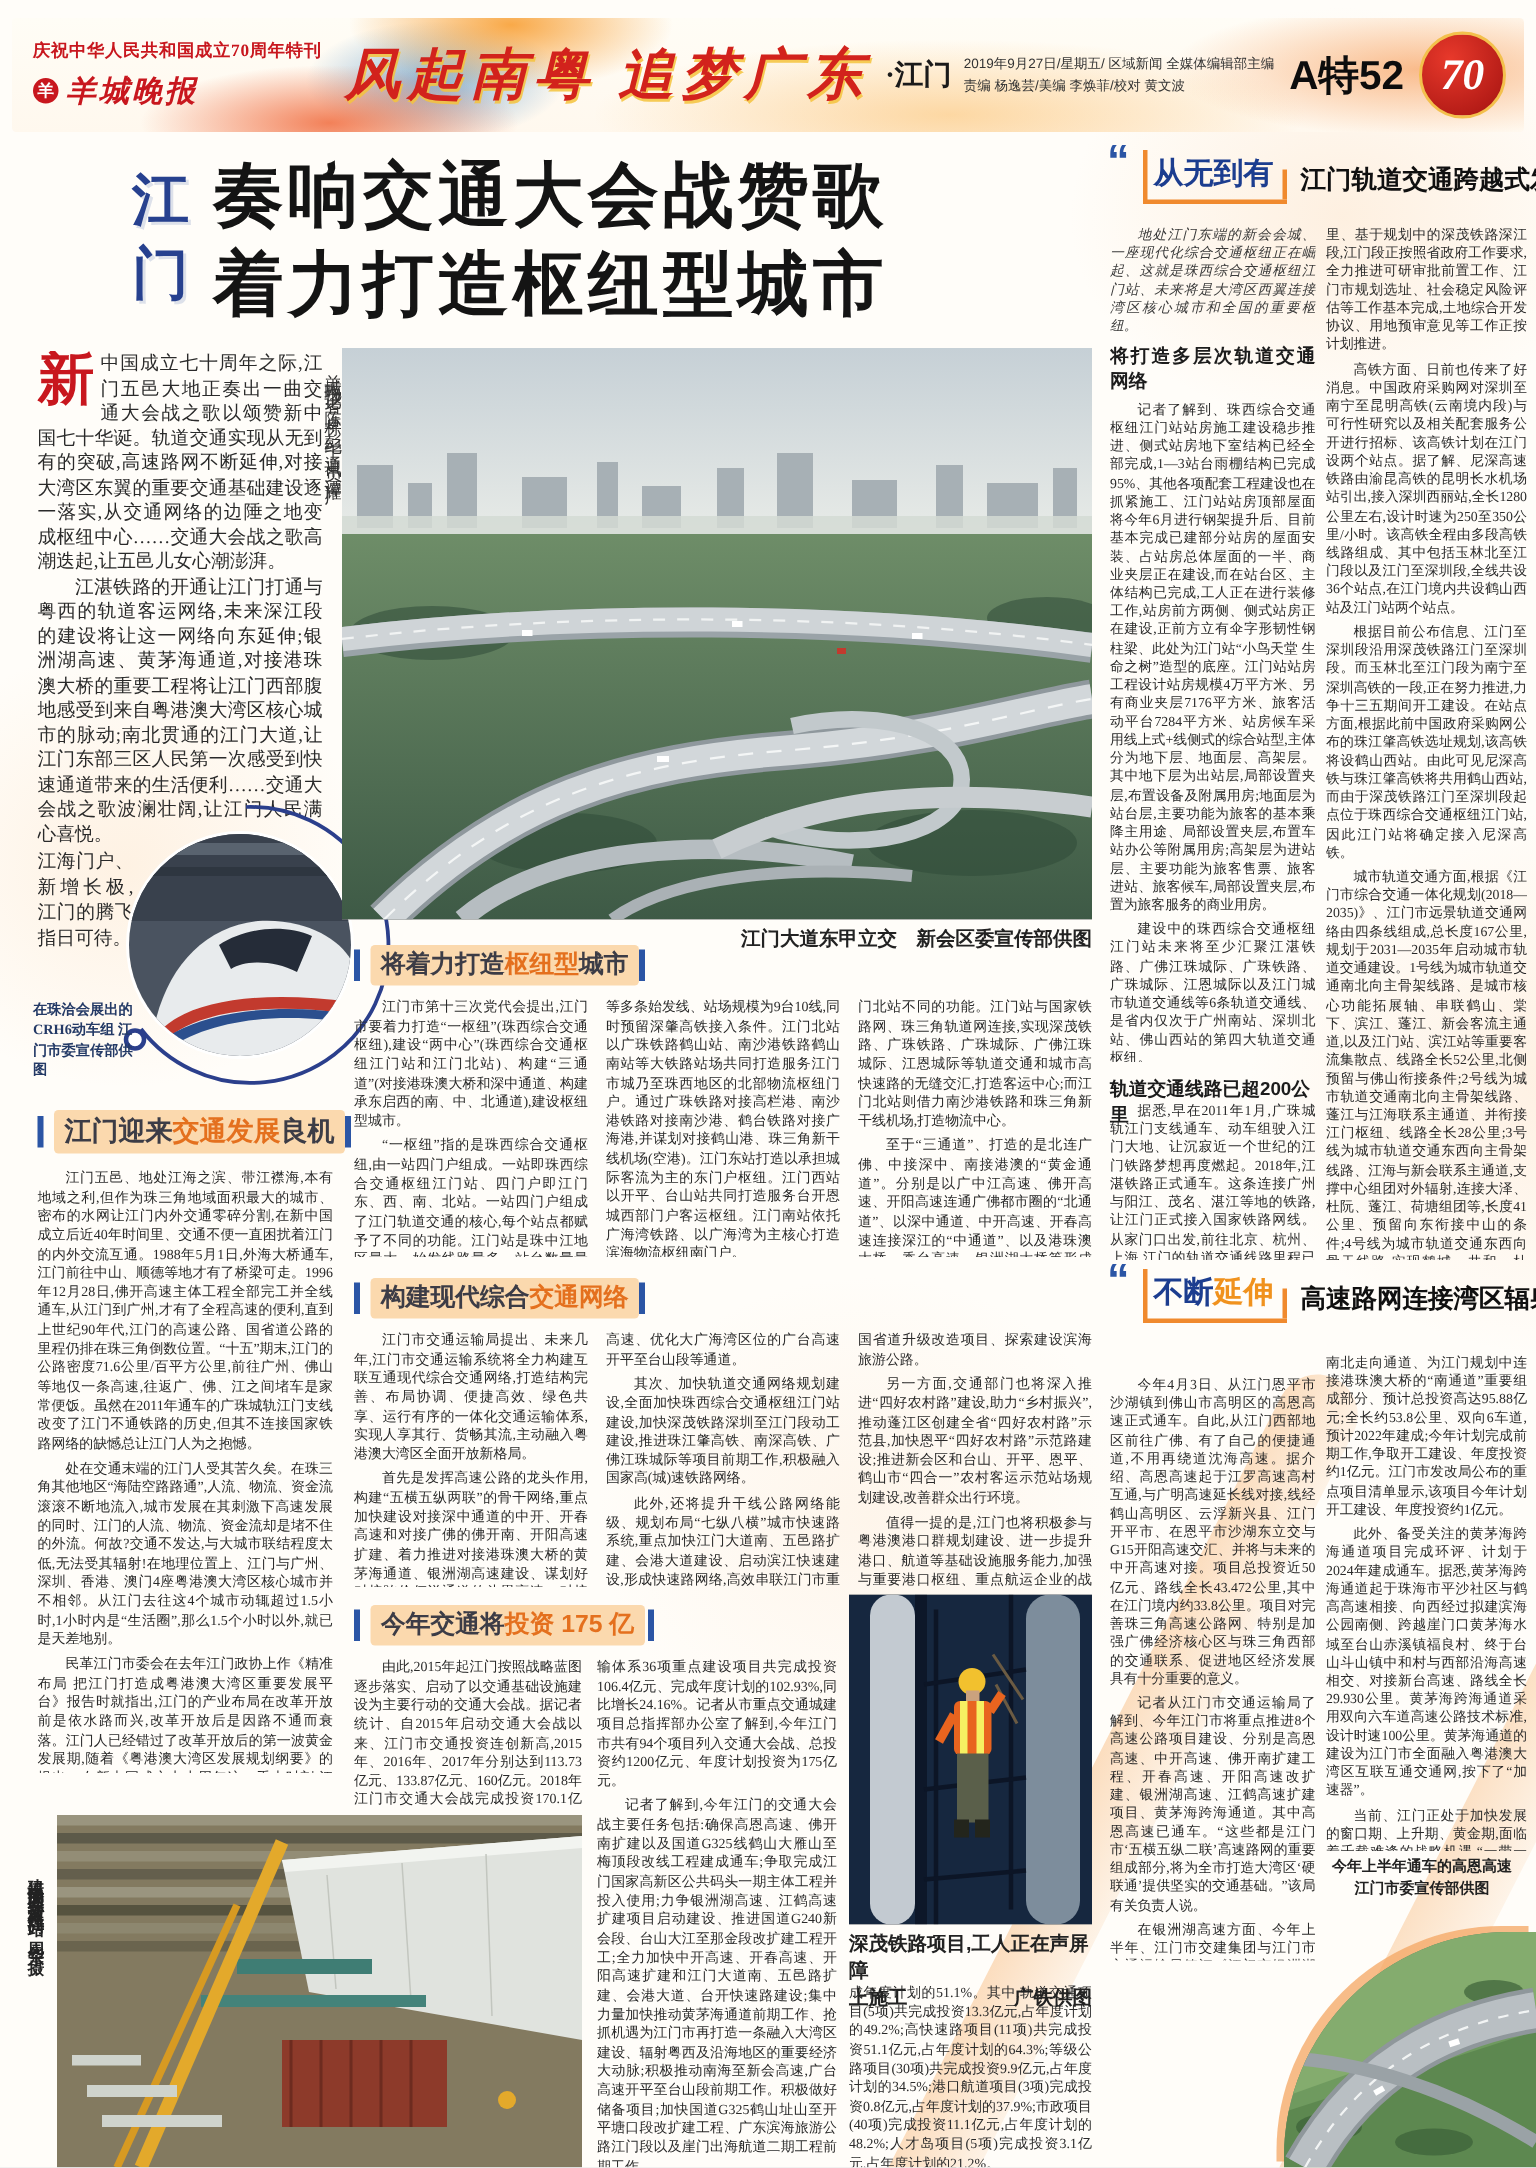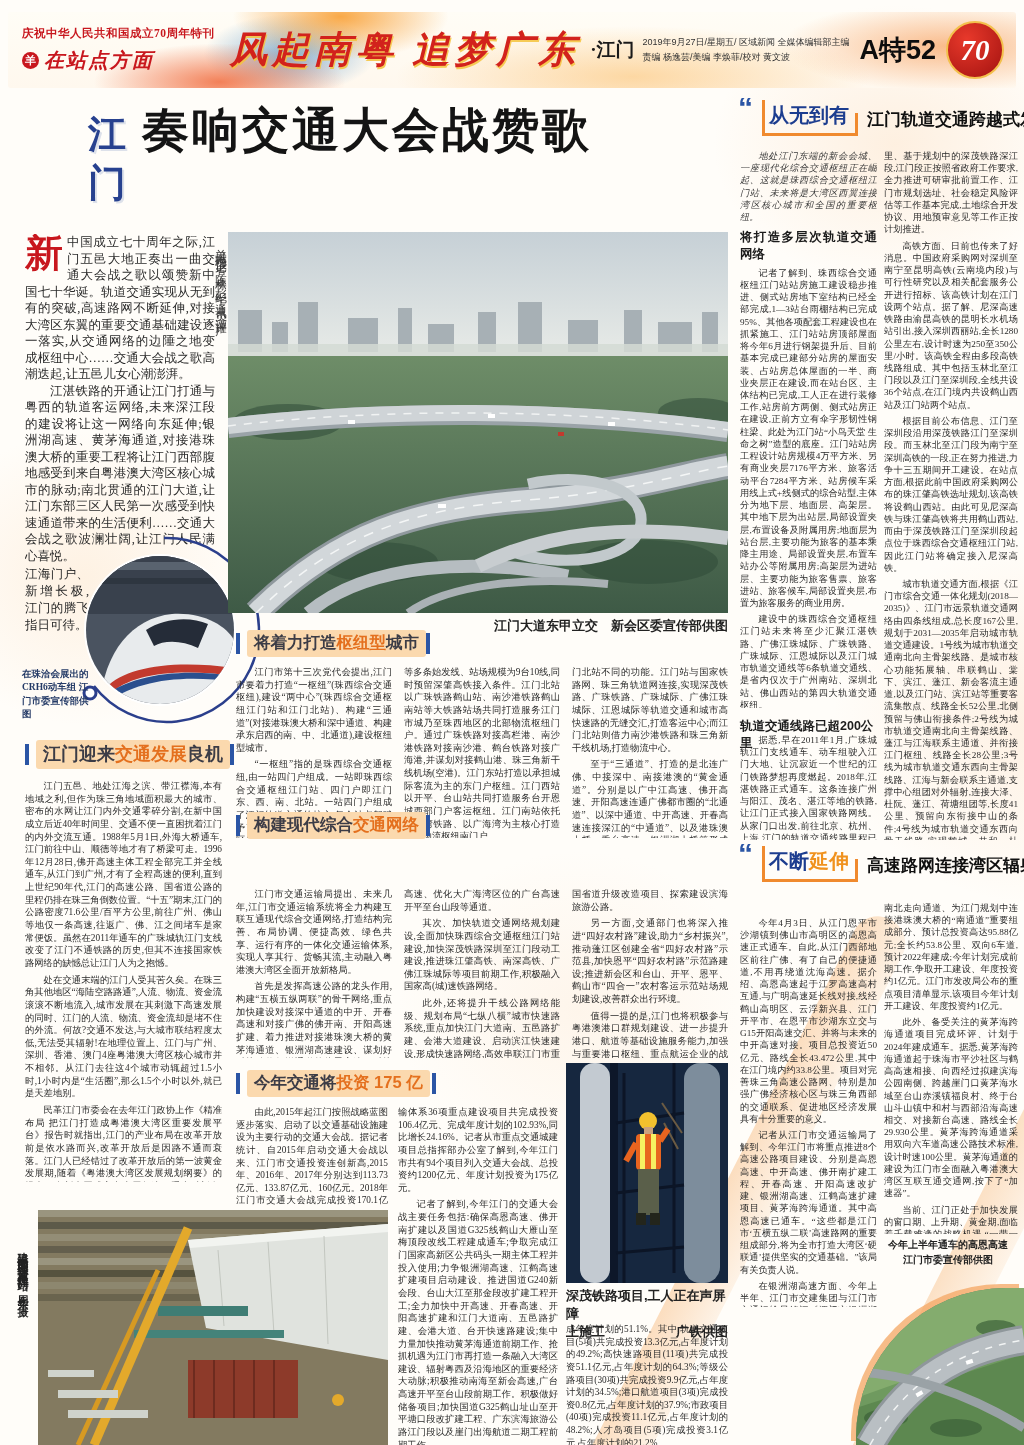--- a/index.html
+++ b/index.html
@@ -71,21 +71,21 @@
   .hwcap{left:872px;top:1238px;width:152px;text-align:center;font-size:10px;line-height:1.45;}
   
   .sech{display:flex;align-items:center;font-family:"Liberation Sans",sans-serif;font-weight:700;
     font-size:16.5px;color:#3c3c46;}
   .sech .bar{width:4px;height:21px;background:#2b55a5;margin-right:7px;flex:0 0 auto;}
   .sech .bar.end{margin-left:auto;margin-right:0;}
   .sech .hlbox{background:#fbd9ae;border-radius:3px;padding:2px 7px 3px;white-space:nowrap;}
   .sech .em{color:#e4701e;}
   .opph{left:25px;top:740px;width:198px;font-size:18px;}
   .hubh{left:236px;top:630px;width:186px;}
-  .neth{left:236px;top:812px;width:186px;}
+  .neth{left:236px;top:852px;width:186px;}
   .invh{left:236px;top:1070px;width:200px;}
   
   .body9{font-size:9.3px;line-height:1.36;overflow:hidden;}
   .oppt{left:25px;top:780px;width:197px;height:402px;}
   .cols3{left:236px;width:492px;display:flex;gap:12px;}
   .cols3 .c{width:156px;height:100%;overflow:hidden;}
   .hubc{top:666px;height:172px;}
   .netc{top:888px;height:170px;}
   .invc1{left:236px;top:1106px;width:152px;height:100px;}
   .invc2{left:398px;top:1106px;width:160px;height:339px;}
@@ -126,21 +126,21 @@
 <div class="page">
 
   <div class="ribbon r1 abs"></div>
   <div class="ribbon r2 abs"></div>
 
   <div class="banner abs">
     <div class="b-left">
       <div class="special">庆祝中华人民共和国成立70周年特刊</div>
       <div class="paper">
         <span class="emb">羊</span>
-        <span class="pname">在站点方面</span>
+        <span class="pname">羊城晚报</span>
       </div>
     </div>
     <div class="b-center">
       <span class="callig">风起南粤 追梦广东</span>
       <span class="region">·江门</span>
     </div>
     <div class="b-right">
       <div class="pub">
         <div>2019年9月27日/星期五/ 区域新闻 全媒体编辑部主编</div>
         <div>责编 杨逸芸/美编 李焕菲/校对 黄文波</div>
@@ -148,20 +148,21 @@
       <div class="pageno">A特52</div>
       <div class="logo70">70</div>
     </div>
   </div>
 
   <div class="kicker abs">
     <div>江</div>
     <div>门</div>
   </div>
   <div class="hl abs" style="top:99px;">奏响交通大会战赞歌</div>
+  <div class="hl abs" style="top:158px;">着力打造枢纽型城市</div>
 
   <div class="intro jt abs">
     <span class="dropcap">新</span><span>中国成立七十周年之际,江门五邑大地正奏出一曲交通大会战之歌以颂赞新中国七十华诞。轨道交通实现从无到有的突破,高速路网不断延伸,对接大湾区东翼的重要交通基础建设逐一落实,从交通网络的边陲之地变成枢纽中心……交通大会战之歌高潮迭起,让五邑儿女心潮澎湃。</span>
     <p>江湛铁路的开通让江门打通与粤西的轨道客运网络,未来深江段的建设将让这一网络向东延伸;银洲湖高速、黄茅海通道,对接港珠澳大桥的重要工程将让江门西部腹地感受到来自粤港澳大湾区核心城市的脉动;南北贯通的江门大道,让江门东部三区人民第一次感受到快速通道带来的生活便利……交通大会战之歌波澜壮阔,让江门人民满心喜悦。</p>
     
   </div>
   <div class="intro-tail jt abs">江海门户、新增长极,江门的腾飞指日可待。</div>
   <div class="byline abs">羊城晚报记者 陈卓栋 彭纪宁 通讯员 谭耀广</div>
 
   <svg class="arcdec abs" viewBox="0 0 230 200">

